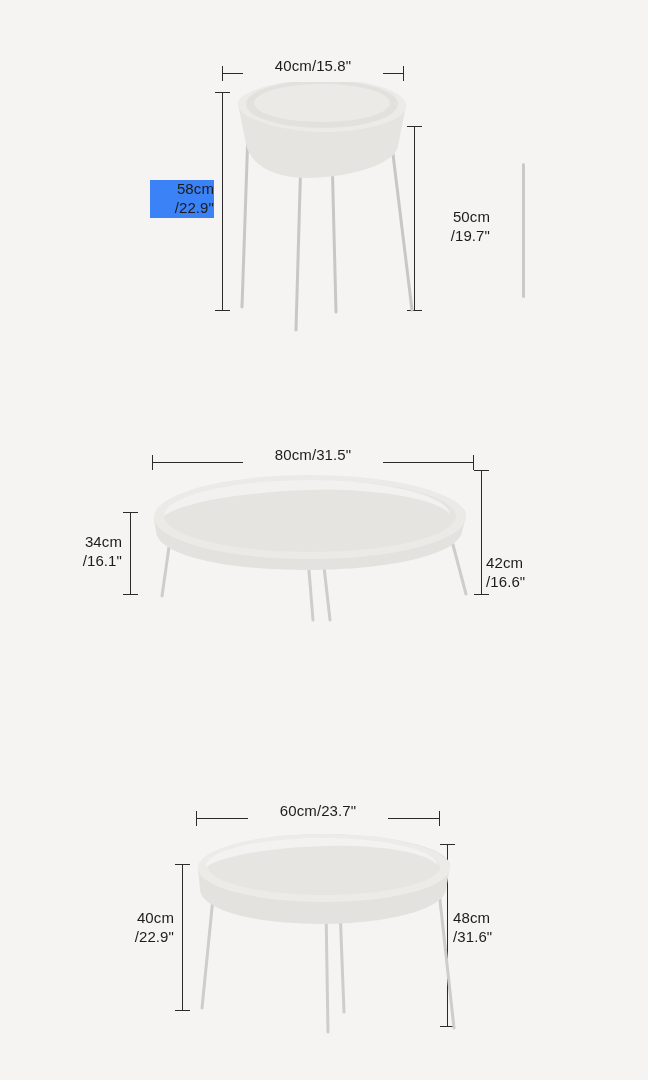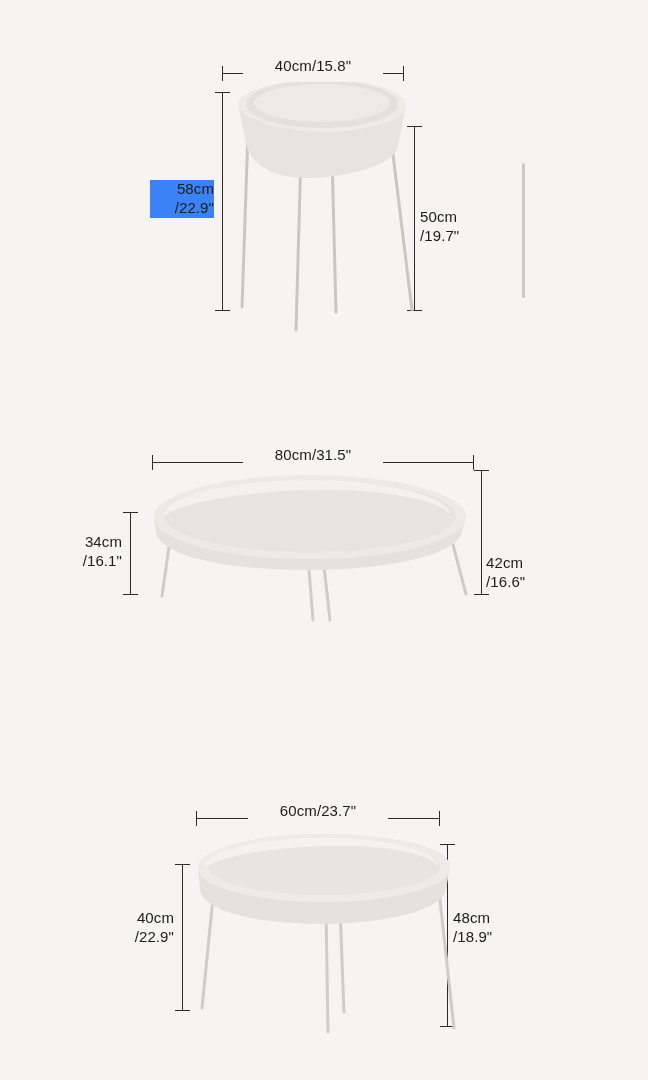--- a/index.html
+++ b/index.html
@@ -80,21 +80,21 @@
 
     <div class="rule-v" style="left:222px; top:92px; height:218px;"></div>
     <div class="tick-h" style="left:215px; top:92px; width:15px;"></div>
     <div class="tick-h" style="left:215px; top:310px; width:15px;"></div>
     <div class="dim-label right" style="left:150px; top:180px; width:64px; background:#3b82f6;">58cm
 /22.9"</div>
 
     <div class="rule-v" style="left:414px; top:126px; height:184px;"></div>
     <div class="tick-h" style="left:407px; top:126px; width:15px;"></div>
     <div class="tick-h" style="left:407px; top:310px; width:15px;"></div>
-    <div class="dim-label left" style="left:420px; top:208px; width:70px; background:#f5f4f2;">50cm
+    <div class="dim-label left" style="left:420px; top:208px; width:70px; background:#f5f4f2;text-align:right;">50cm
 /19.7"</div>
 
     <svg width="240" height="250" style="position:absolute; left:228px; top:82px;">
 
       <g stroke="#c9c7c4" stroke-width="3" stroke-linecap="round" fill="none">
         <line x1="20" y1="50" x2="14" y2="225"></line>
         <line x1="73" y1="72" x2="68" y2="248"></line>
         <line x1="104" y1="72" x2="108" y2="230"></line>
         <line x1="163" y1="56" x2="184" y2="228"></line>
       </g>
@@ -153,21 +153,21 @@
     <div class="rule-v" style="left:182px; top:864px; height:146px;"></div>
     <div class="tick-h" style="left:175px; top:864px; width:15px;"></div>
     <div class="tick-h" style="left:175px; top:1010px; width:15px;"></div>
     <div class="dim-label right" style="left:110px; top:909px; width:64px; background:#f5f4f2;">40cm
 /22.9"</div>
 
     <div class="rule-v" style="left:447px; top:844px; height:182px;"></div>
     <div class="tick-h" style="left:440px; top:844px; width:15px;"></div>
     <div class="tick-h" style="left:440px; top:1026px; width:15px;"></div>
     <div class="dim-label left" style="left:453px; top:909px; width:70px; background:#f5f4f2;">48cm
-/18.9"</div>
+/31.6"</div>
 
     <svg width="290" height="210" style="position:absolute; left:188px; top:832px;">
 
       <g stroke="#cfcdca" stroke-width="3" stroke-linecap="round" fill="none">
         <line x1="26" y1="56" x2="14" y2="176"></line>
         <line x1="138" y1="76" x2="140" y2="200"></line>
         <line x1="152" y1="76" x2="156" y2="180"></line>
         <line x1="250" y1="50" x2="266" y2="196"></line>
       </g>
 

